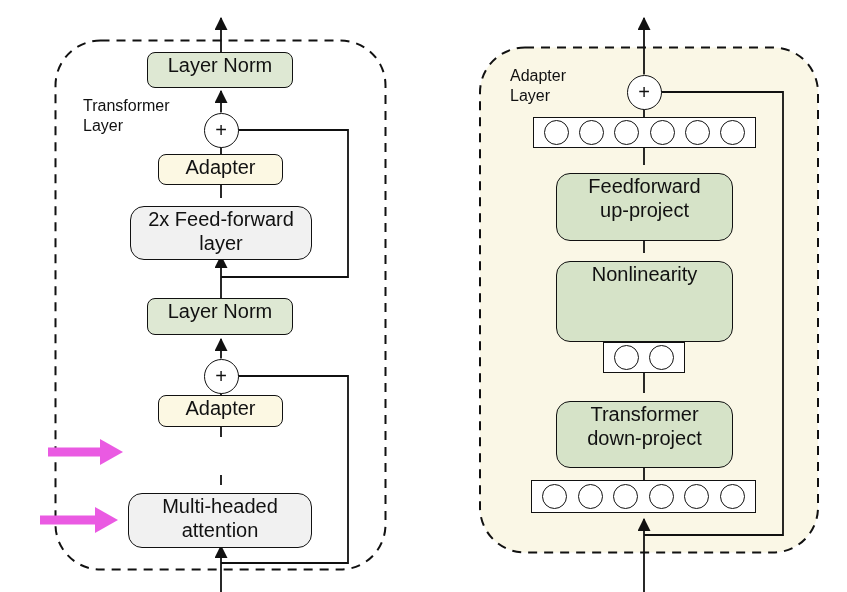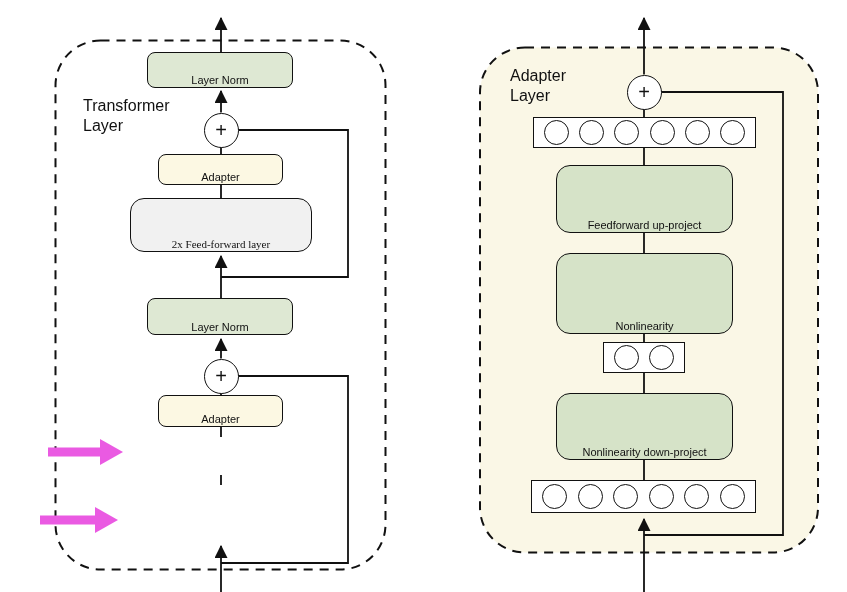--- a/index.html
+++ b/index.html
@@ -8,43 +8,43 @@
     font-family:"Liberation Sans","DejaVu Sans",sans-serif;color:#111;
   }
   #wires{position:absolute;left:0;top:0;width:847px;height:592px;z-index:0;}
   .line{stroke:var(--line,#111);stroke-width:1.8;fill:none;}
   .dashed{stroke:var(--line,#111);stroke-width:2;fill:none;stroke-dasharray:9 7;}
   .panel{fill:var(--panel-fill,#faf7e6);}
   .pink-shaft{stroke:var(--pink,#ea5ae2);stroke-width:9;fill:none;}
   .pink-head{fill:var(--pink,#ea5ae2);}
   .node{
     position:absolute;z-index:2;box-sizing:border-box;border:1.7px solid #111;
-    display:flex;align-items:flex-end;justify-content:center;text-align:center;
-    font-size:11px;line-height:1.22;
+    display:flex;align-items:flex-start;justify-content:center;text-align:center;
+    font-size:20px;line-height:1.22;
   }
-  .r8{border-radius:8px;} .r10{border-radius:10px;} .r14{border-radius:14px;}
+  .r8{border-radius:8px;} .r10{border-radius:10px;} .r14{border-radius:14px;margin-top:8px;}
   .green-l{background:var(--green-left,#dee8d3);}
   .green-r{background:var(--green-right,#d6e3c8);}
   .cream{background:var(--cream-box,#fcf8e3);}
   .gray{background:var(--gray-box,#f1f1f1);}
   .plus{
     position:absolute;z-index:2;box-sizing:border-box;width:35px;height:35px;
     border:1.9px solid #111;border-radius:50%;background:#fff;
     display:flex;align-items:center;justify-content:center;
     font-size:20px;line-height:1;padding-bottom:1px;
   }
   .dotrow{
     position:absolute;z-index:2;box-sizing:border-box;border:1.7px solid #111;background:#fff;
     display:flex;align-items:center;justify-content:space-evenly;
   }
   .dot{box-sizing:border-box;width:25px;height:25px;border:1.9px solid #111;border-radius:50%;background:#fff;}
   .panel-label{
     position:absolute;z-index:2;font-size:16px;line-height:20px;white-space:nowrap;
   }
-  .wrap120{width:124px;} .wrap150{width:156px;font-family:Liberation Serif, serif;} .wrap140{width:140px;}
+  .wrap120{width:124px;} .wrap150{width:156px;} .wrap140{width:140px;}
 </style>
 </head>
 <body>
 
 <div id="canvas">
 
   <svg id="wires" viewBox="0 0 847 592">
     <defs>
       <marker id="arrow" viewBox="0 0 12 12" markerWidth="13" markerHeight="13" refX="11" refY="6" orient="auto" markerUnits="userSpaceOnUse">
         <path d="M0,0 L12,6 L0,12 Z" fill="#111"></path>
@@ -115,20 +115,23 @@
 
   <div class="plus" style="left:203.5px;top:358.5px;">
     <span>+</span>
   </div>
 
   <div class="node cream r8" style="left:158px;top:395px;width:125px;height:32px;">
     <span>Adapter</span>
   </div>
 
 
+  <div class="node gray r14" style="left:128px;top:485px;width:184px;height:55px;">
+    <span class="wrap120">Multi-headed attention</span>
+  </div>
 
   <div class="panel-label" style="left:510px;top:66px;">
     <div>Adapter</div>
     <div>Layer</div>
   </div>
 
   <div class="plus" style="left:626.5px;top:74.5px;">
     <span>+</span>
   </div>
 
@@ -148,21 +151,21 @@
   <div class="node green-r r14" style="left:556px;top:253px;width:177px;height:81px;">
     <span>Nonlinearity</span>
   </div>
 
   <div class="dotrow" style="left:603px;top:342px;width:82px;height:31px;">
     <div class="dot"></div>
   <div class="dot"></div>
     </div>
 
   <div class="node green-r r14" style="left:556px;top:393px;width:177px;height:67px;">
-    <span class="wrap140">Nonlinearity down-project</span>
+    <span class="wrap140">Transformer down-project</span>
   </div>
 
   <div class="dotrow" style="left:531px;top:480px;width:225px;height:33px;">
     <div class="dot"></div>
   <div class="dot"></div>
       <div class="dot"></div>
       <div class="dot"></div>
       <div class="dot"></div>
       <div class="dot"></div>
     </div>

